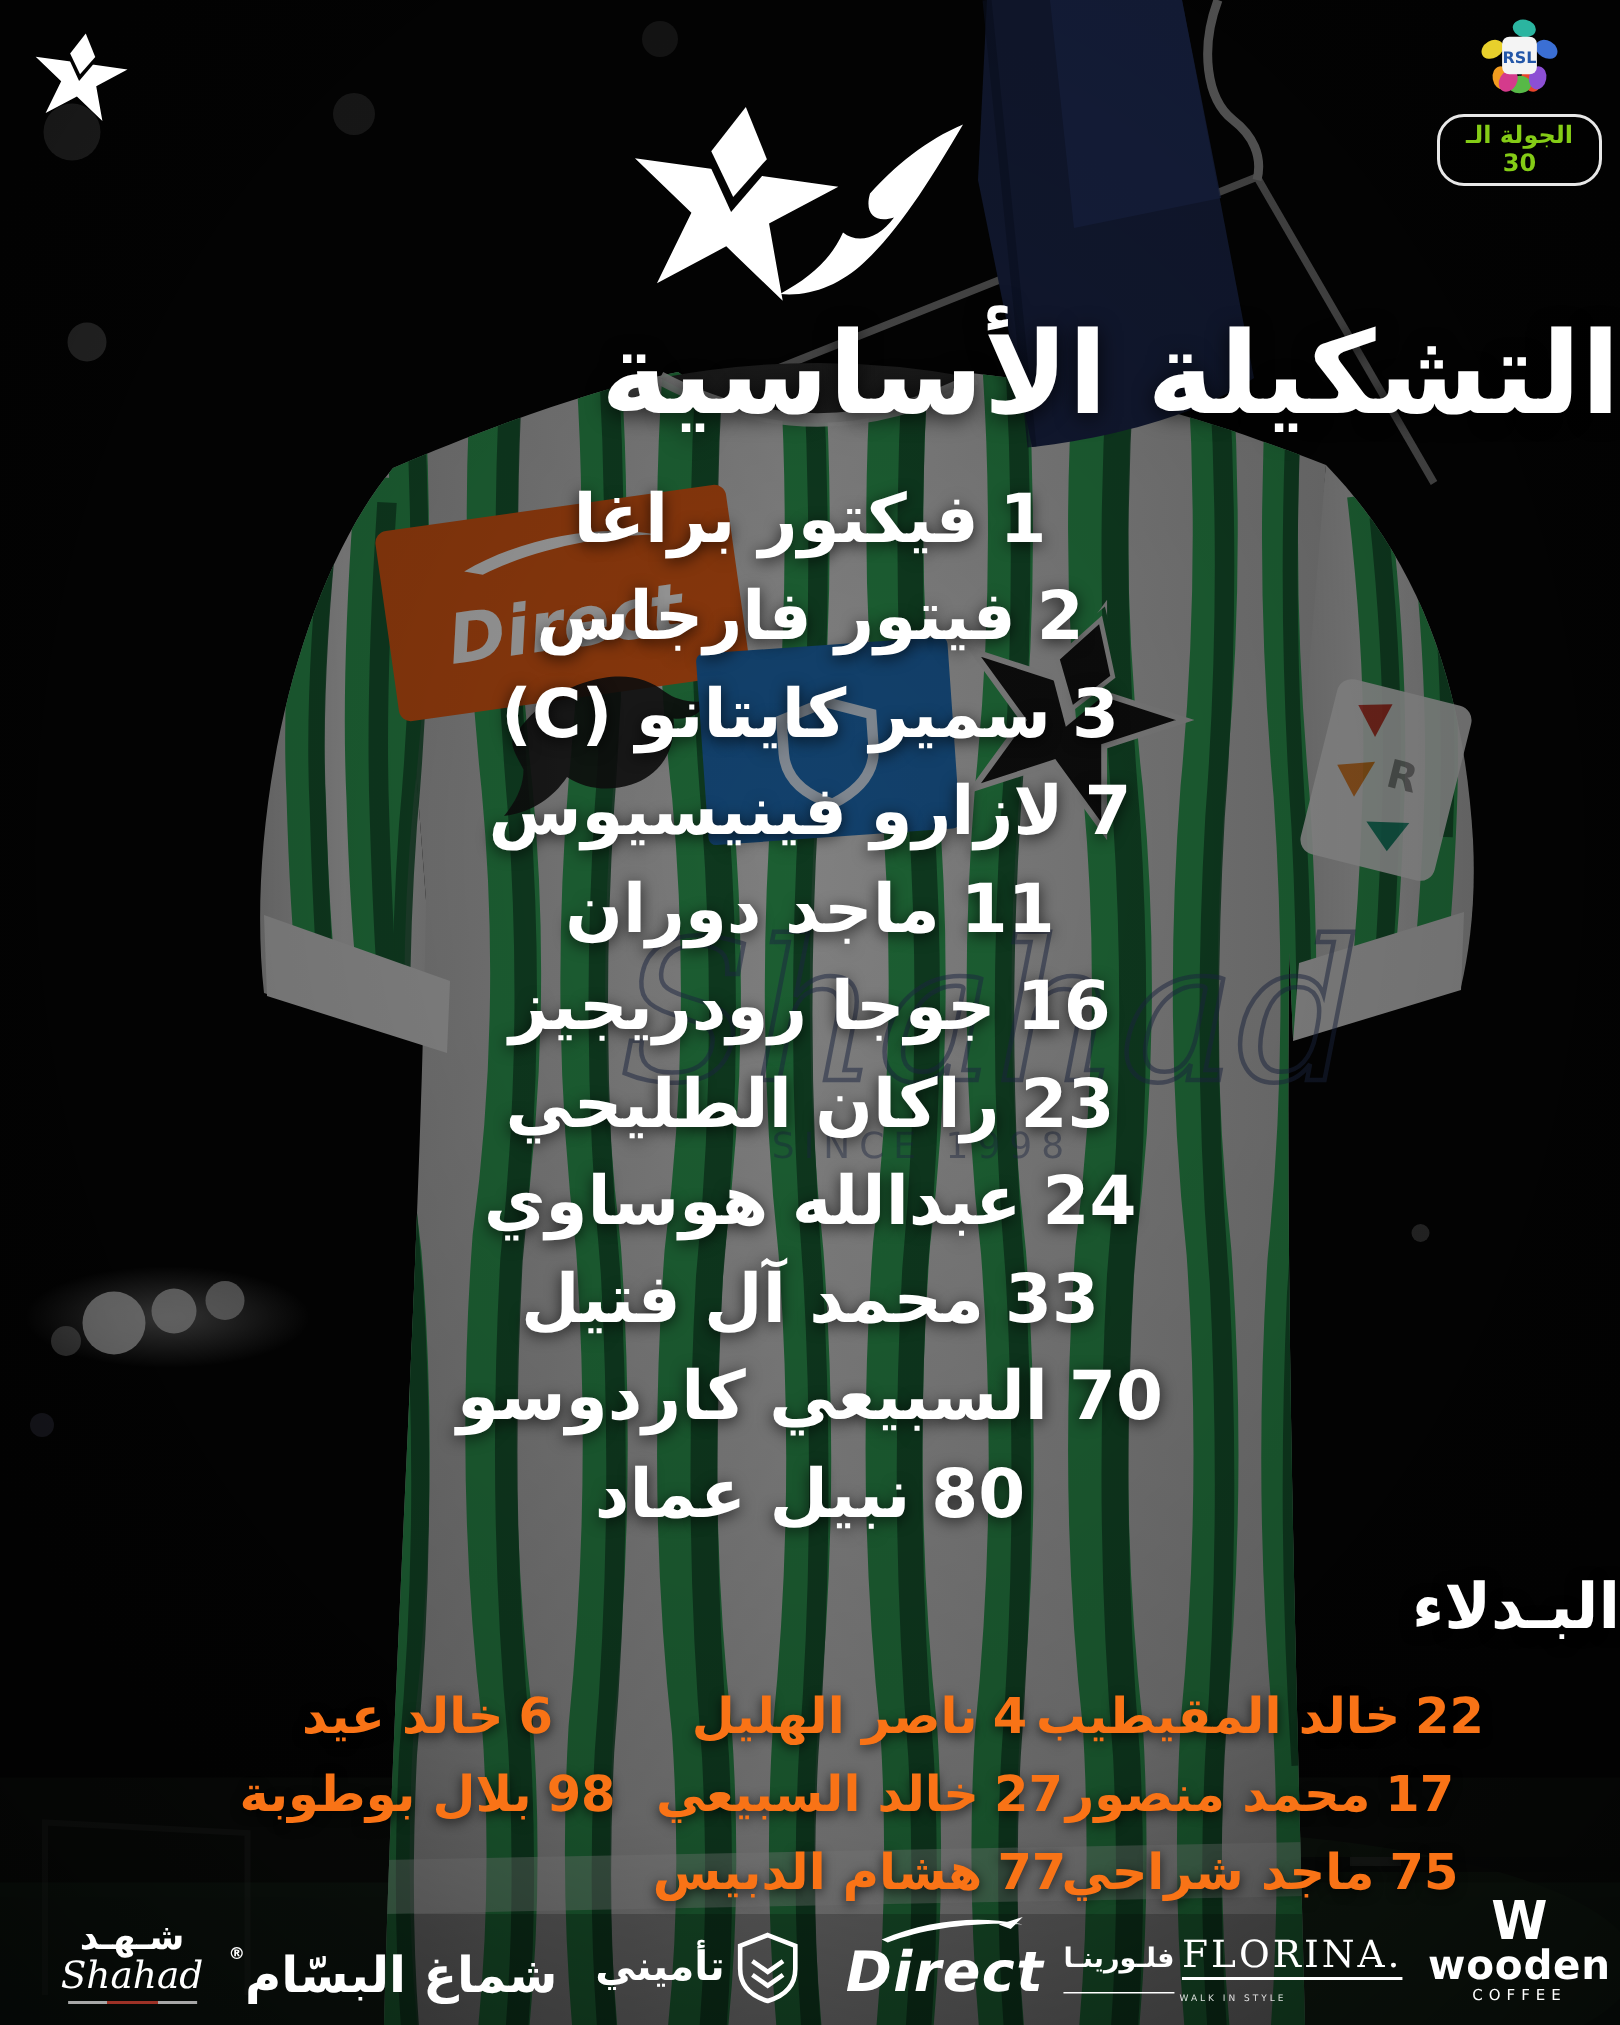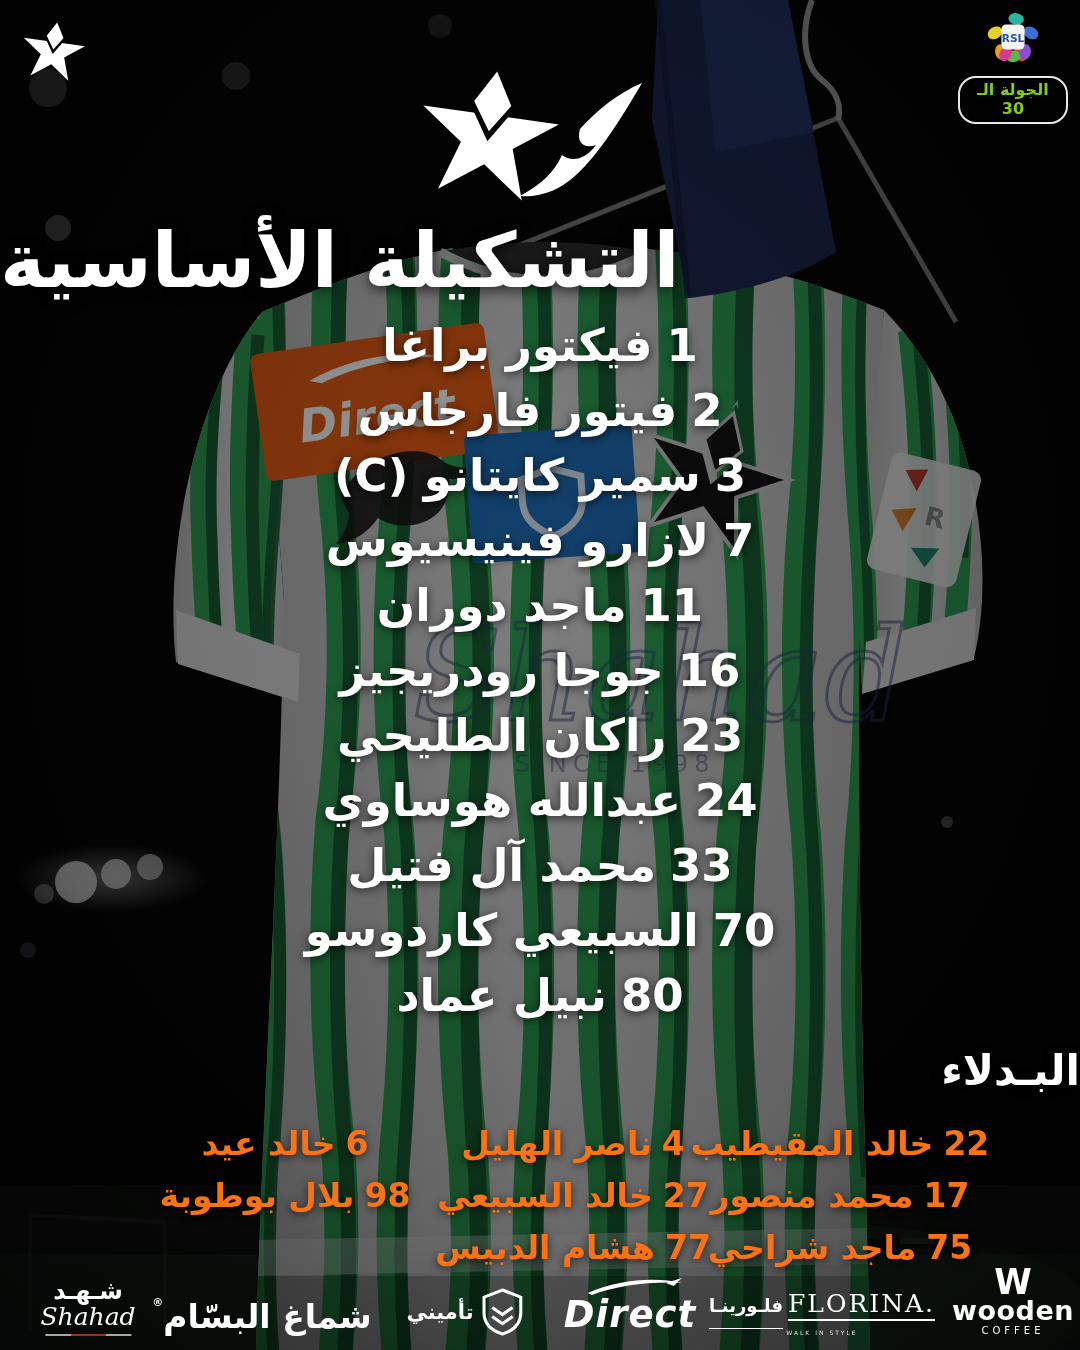--- a/index.html
+++ b/index.html
@@ -11,21 +11,21 @@
 
   
   #club-logo{left:14px;top:12px;width:78px;height:80px;}
   #league-block{right:12px;top:8px;width:110px;text-align:center;}
   #round-badge{margin:6px auto 0;display:inline-block;border:2px solid #e8e8e8;border-radius:18px;
      padding:2px 12px 4px;color:#84cc16;font-size:16px;font-weight:bold;direction:rtl;
      background:rgba(0,0,0,.25);}
   #center-logos{left:400px;top:55px;width:290px;height:150px;}
 
   
-  #title{left:0;top:216px;width:1080px;text-align:left;font-size:76px;font-weight:bold;
+  #title{left:0;top:204px;width:1080px;text-align:right;font-size:76px;font-weight:bold;
      color:#fff;letter-spacing:0px;text-shadow:0 3px 14px rgba(0,0,0,.75);}
 
   
   #lineup{left:0;top:313px;width:1080px;text-align:center;}
   .row{line-height:65px;font-size:45px;font-weight:bold;color:#fff;
        text-shadow:0 2px 10px rgba(0,0,0,.7);}
   .row .num{margin-left:14px;}
 
   #subs-title{left:0;top:1046px;width:1080px;text-align:right;font-size:42px;font-weight:bold;
      color:#fff;text-shadow:0 2px 10px rgba(0,0,0,.7);}
@@ -41,21 +41,21 @@
   
   .sponsor{bottom:14px;color:#fff;text-align:center;transform:translateX(-50%);}
   .sp-ar{font-size:24px;font-weight:bold;line-height:1.05;}
   #sp-shahad{left:88px;}
   #sp-shahad .latin{font-family:"DejaVu Serif",serif;font-style:italic;font-size:25px;line-height:1;}
   #sp-shahad .rule{width:86px;height:2px;margin:5px auto 0;
       background:linear-gradient(90deg,#cfcfcf 0 30%,#c23b2e 30% 70%,#cfcfcf 70% 100%);opacity:.8;}
   #sp-bassam{left:262px;font-size:33px;font-weight:bold;}
   #sp-bassam sup{font-size:11px;vertical-align:22px;}
   #sp-tamini{left:445px;display:flex;align-items:center;gap:8px;flex-direction:row-reverse;}
-  #sp-tamini .sp-ar{font-size:21px;margin-left:40px;}
+  #sp-tamini .sp-ar{font-size:27px;margin-left:40px;}
   #sp-direct .swoosh{display:block;margin:0 auto -4px;}
   #sp-direct{left:630px;font-style:italic;font-weight:bold;font-size:37px;letter-spacing:1px;}
   #sp-florina{left:822px;}
   #sp-florina .fl-ar{font-size:18px;font-weight:bold;letter-spacing:2px;border-bottom:1px solid #fff;
       display:inline-block;padding-bottom:12px;}
   #sp-florina .fl-latin{font-family:"DejaVu Serif",serif;font-size:25px;letter-spacing:2px;
       border-bottom:2px solid #fff;display:inline-block;line-height:1.15;}
   #sp-florina .fl-tag{font-size:6px;letter-spacing:2px;opacity:.85;}
   #sp-wooden{left:1013px;}
   #sp-wooden .w{font-size:34px;font-weight:bold;line-height:.9;transform:scaleY(1.05);}

